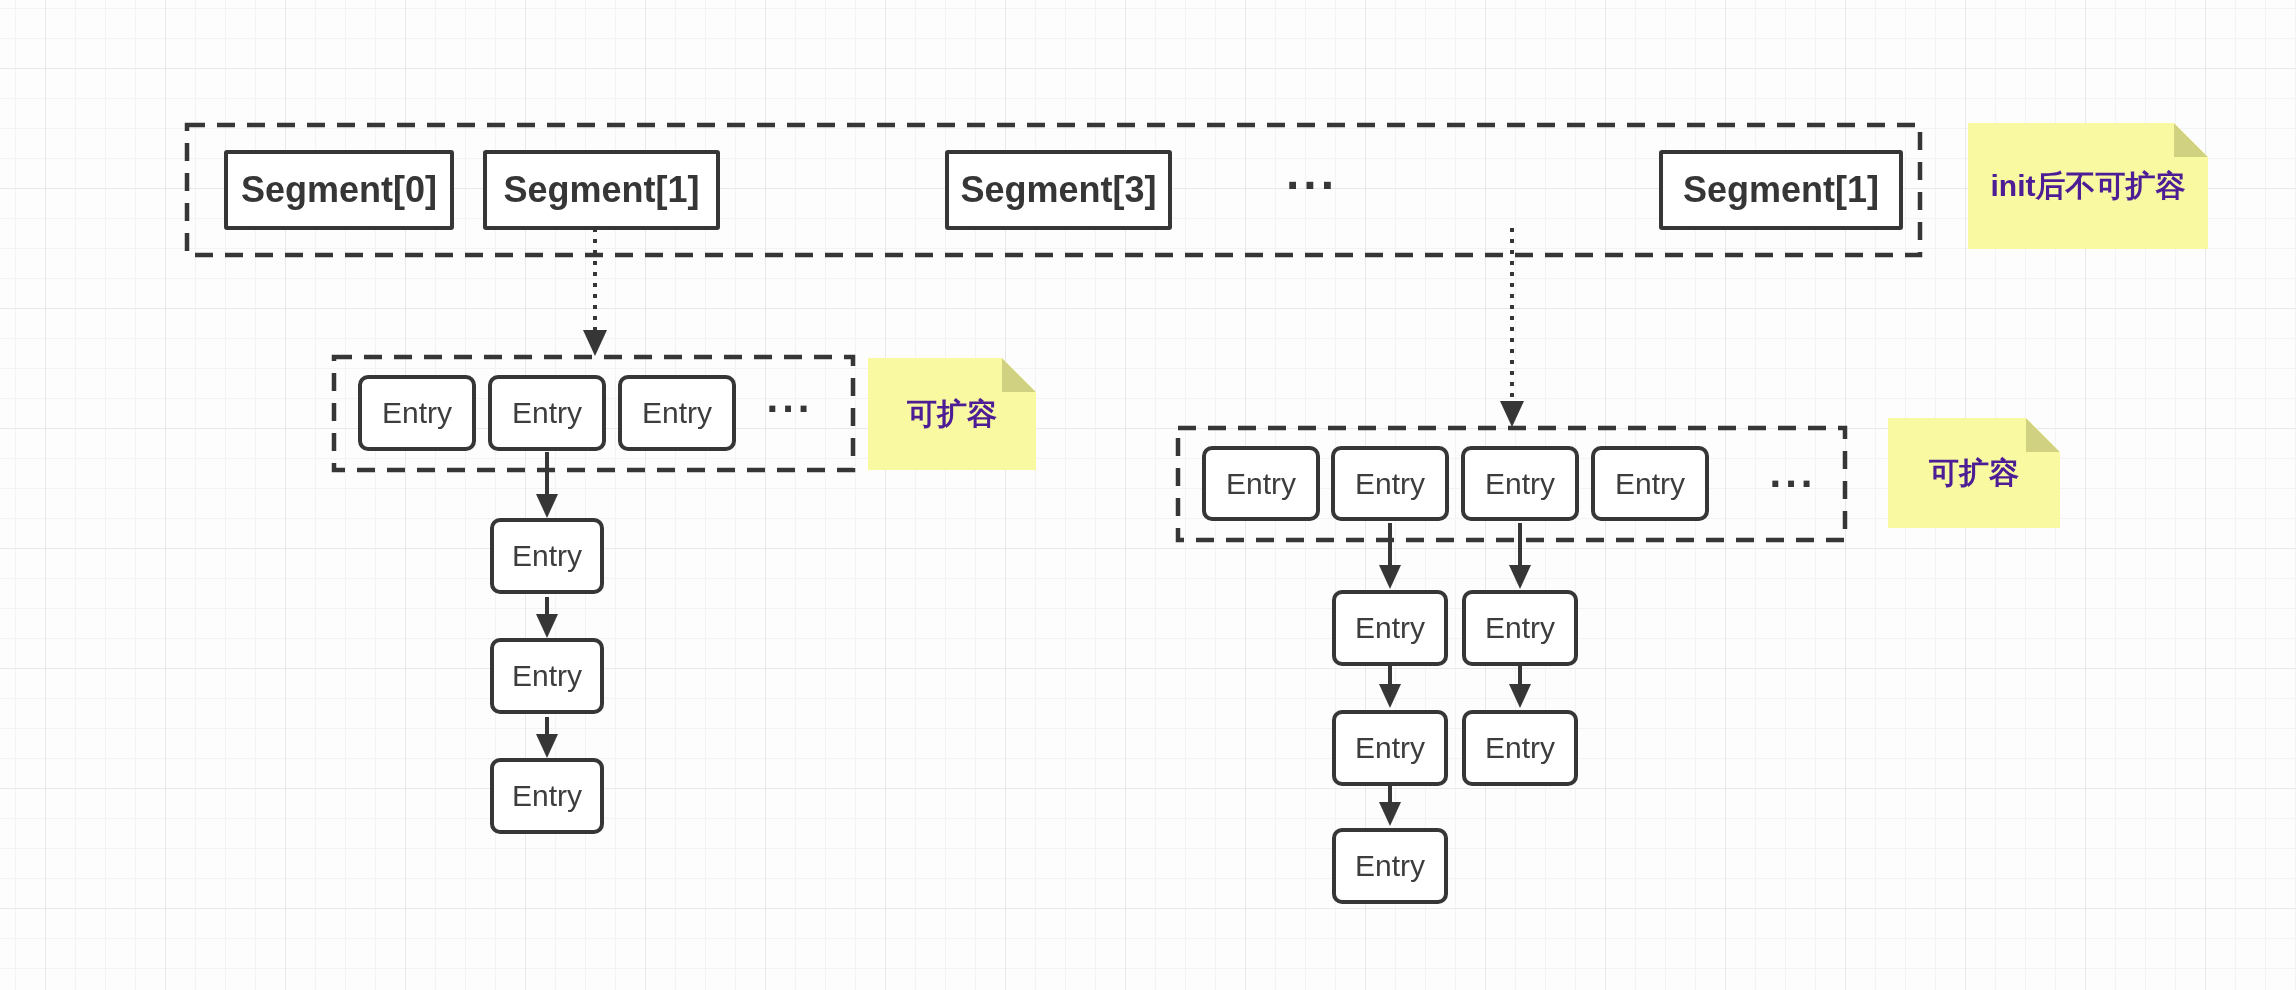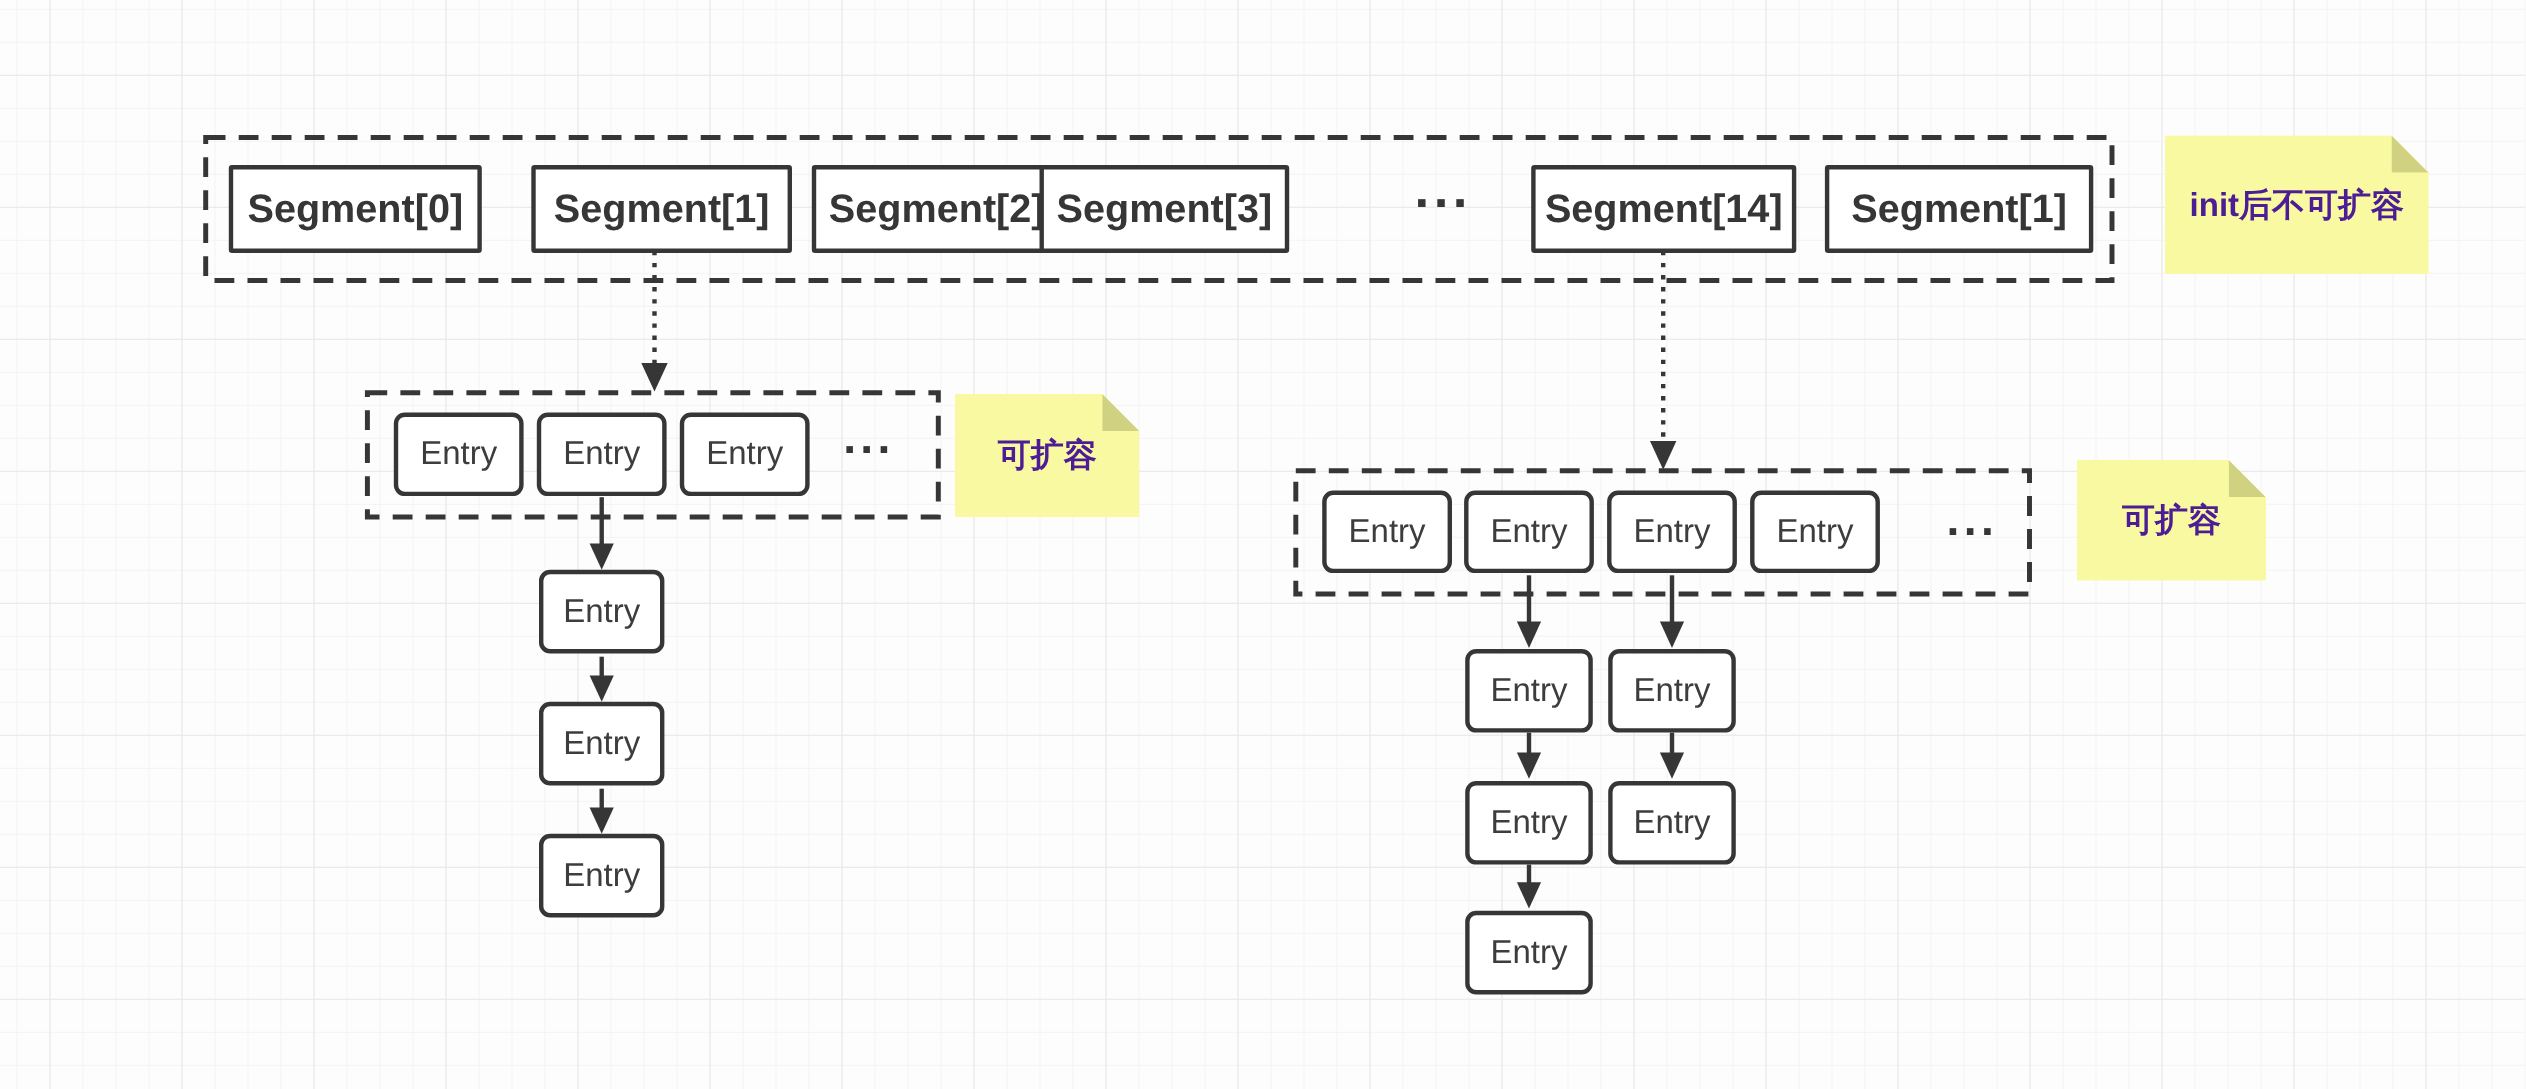--- a/index.html
+++ b/index.html
@@ -99,37 +99,31 @@
     <g>
       <path d="M1520 523 L1520 567" stroke="#363636" stroke-width="4" fill="none"></path>
       <polygon points="1520,589 1509,565 1531,565" fill="#363636"></polygon>
     </g>
     <g>
       <path d="M1520 666 L1520 686" stroke="#363636" stroke-width="4" fill="none"></path>
       <polygon points="1520,708 1509,684 1531,684" fill="#363636"></polygon>
     </g>
   </svg>
 
-  <div class="box seg" style="left:208px;width:230px">
+  <div class="box seg" style="left:224px;width:230px">
     <span class="lbl">Segment[0]</span>
   </div>
   <div class="box seg" style="left:483px;width:237px">
     <span class="lbl">Segment[1]</span>
-  </div>
-  <div class="box seg" style="left:738px;width:227px">
-    <span class="lbl">Segment[2]</span>
   </div>
   <div class="box seg" style="left:945px;width:227px">
     <span class="lbl">Segment[3]</span>
   </div>
   <div class="dots" style="left:1262px;top:150px;width:100px;height:80px">
     <span>...</span>
-  </div>
-  <div class="box seg" style="left:1392px;width:241px">
-    <span class="lbl">Segment[14]</span>
   </div>
   <div class="box seg" style="left:1659px;width:244px">
     <span class="lbl">Segment[1]</span>
   </div>
 
   <div class="note" style="left:1968px;top:123px;width:240px;height:126px">
     <span class="fold"></span>
     <span class="lbl">init后不可扩容</span>
   </div>
 

